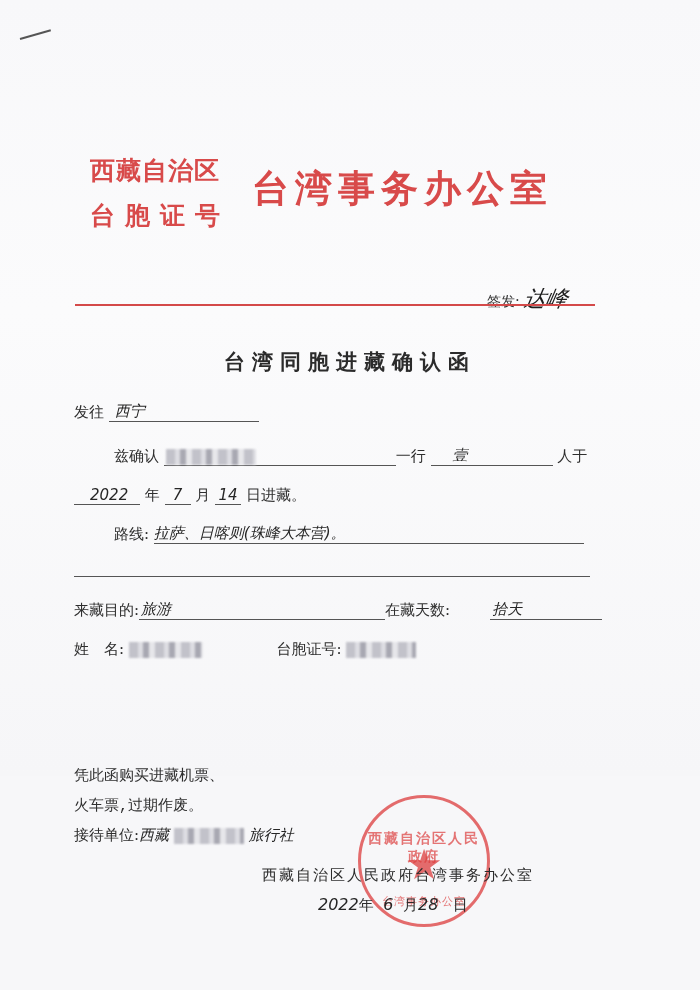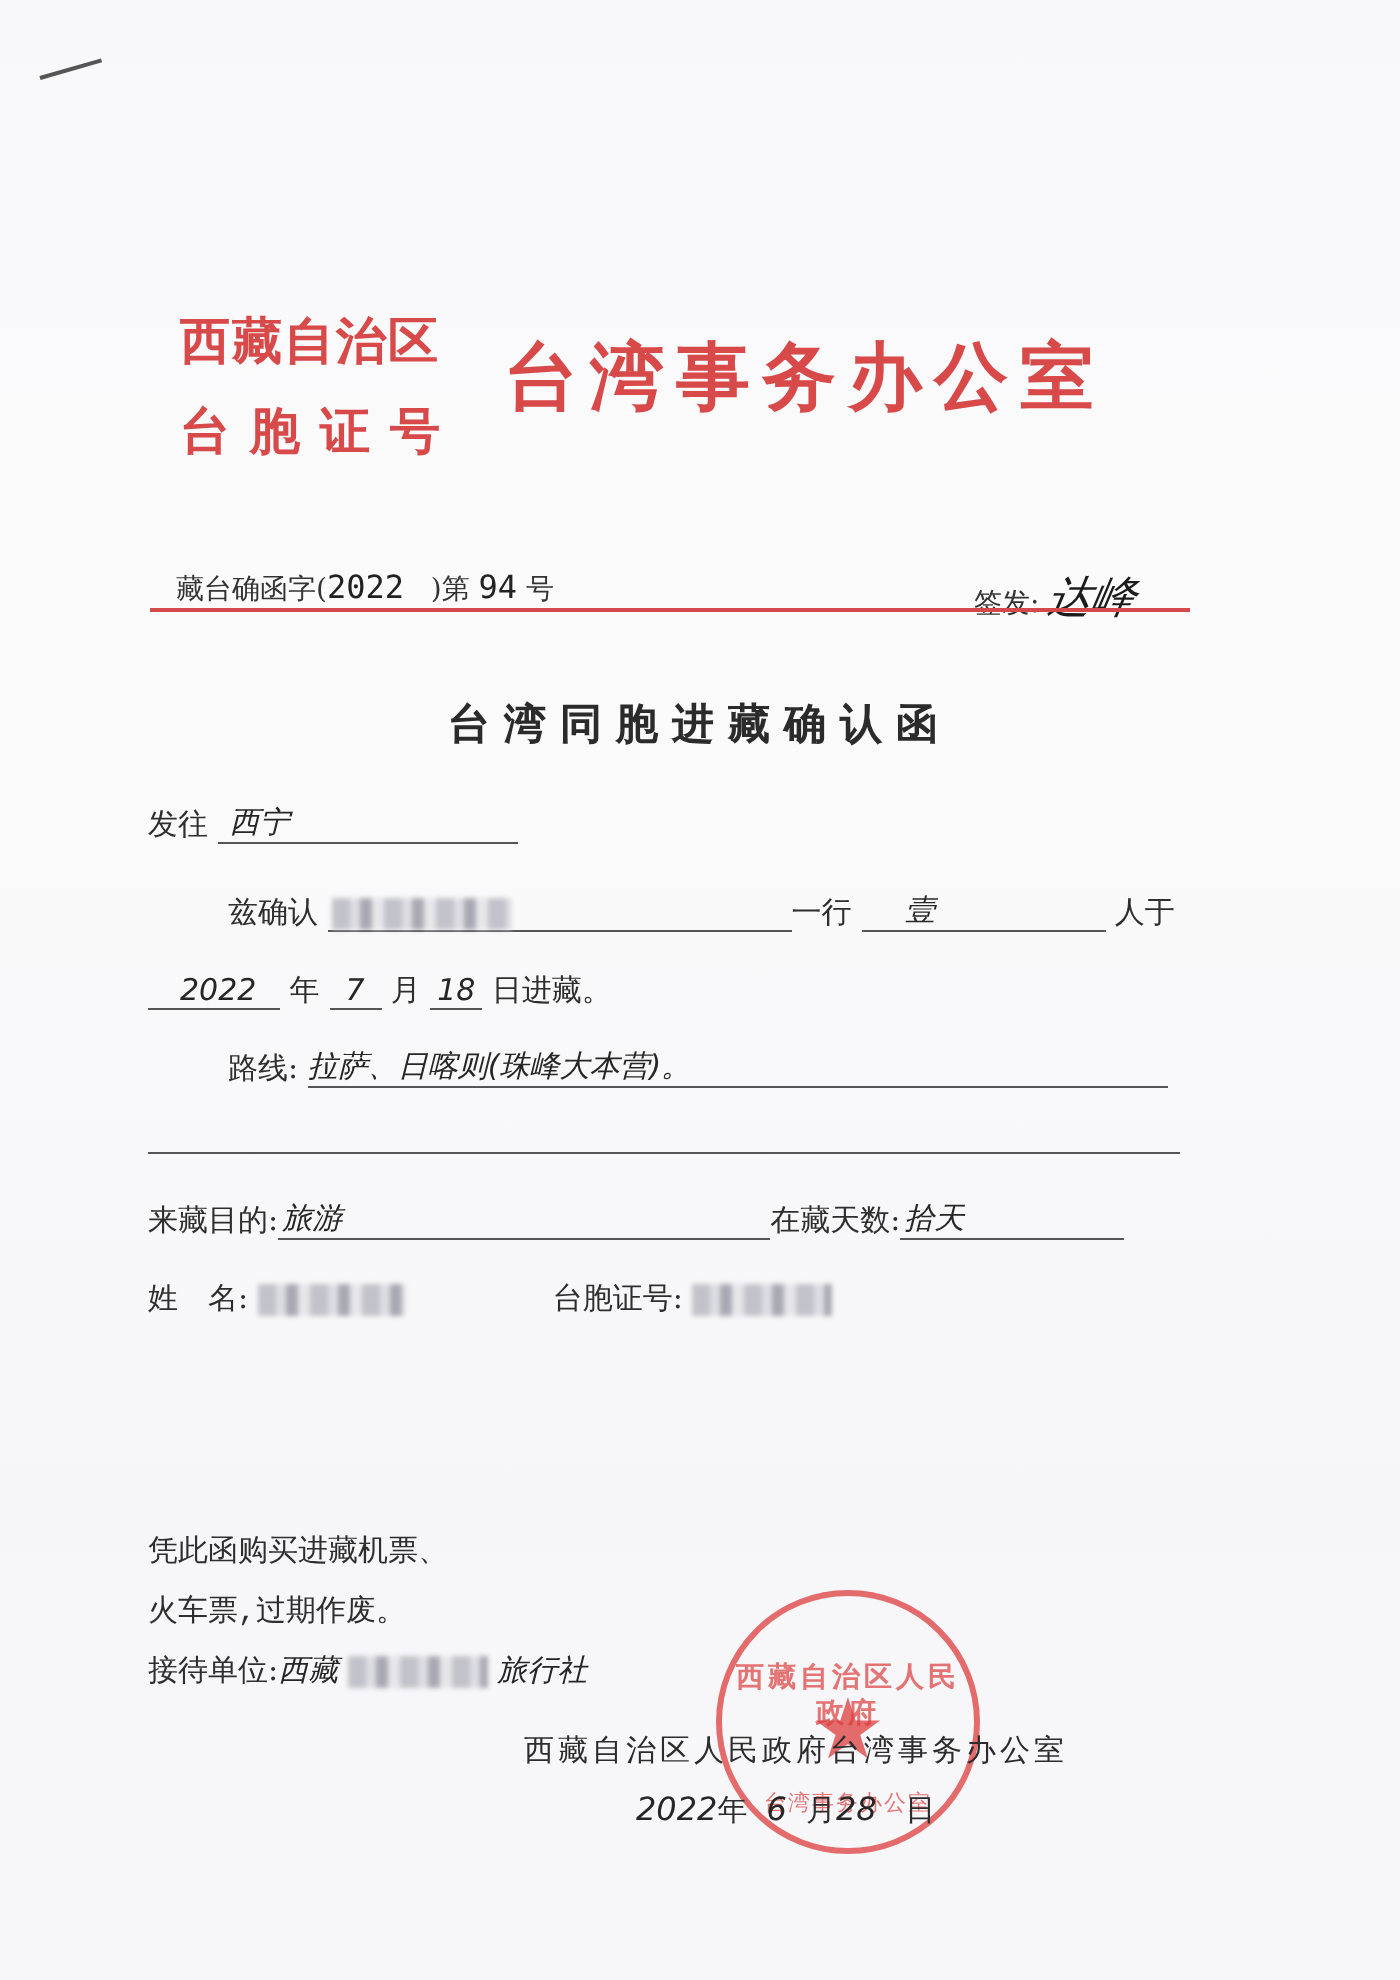--- a/index.html
+++ b/index.html
@@ -86,23 +86,20 @@
 
 <div class="page">
   <div class="edge-mark"></div>
 
   <div class="hdr-left">
     <div>西藏自治区</div>
     <div class="l2">台胞证号</div>
   </div>
   <div class="hdr-right">台湾事务办公室</div>
 
-  <div class="doc-no">
-    <span>藏台确函字(</span><span class="hw">2022</span>&nbsp;&nbsp;&nbsp;<span>)第</span>&nbsp;<span class="hw">94</span>&nbsp;<span>号</span>
-  </div>
   <div class="signer">
     <span>签发:</span><span class="sig">达峰</span>
   </div>
   <div class="red-rule"></div>
 
   <div class="title">台湾同胞进藏确认函</div>
 
   <div class="row" style="left:74px; top:402px;">
     <span>发往</span>
     <span class="ul" style="width:150px;"><span class="hand" style="margin-left:6px;">西宁</span></span>
@@ -113,32 +110,32 @@
     <span class="ul" style="width:232px;"><span class="blur" style="width:90px;margin-left:2px;"></span></span><span>一行</span>
     <span class="ul" style="width:122px;"><span class="hand" style="margin-left:22px;">壹</span></span>
     <span>人于</span>
   </div>
 
   <div class="row" style="left:74px; top:486px;">
     <span class="ul" style="width:66px;"><span class="hand" style="margin-left:16px;">2022</span></span>
     <span>年</span>
     <span class="ul" style="width:26px;text-align:center;"><span class="hand">7</span></span>
     <span>月</span>
-    <span class="ul" style="width:26px;text-align:center;"><span class="hand">18</span></span>
+    <span class="ul" style="width:26px;text-align:center;"><span class="hand">14</span></span>
     <span>日进藏。</span>
   </div>
 
   <div class="row" style="left:114px; top:524px;">
     <span>路线:</span>
     <span class="ul" style="width:430px;"><span class="hand">拉萨、日喀则(珠峰大本营)。</span></span>
   </div>
   <div class="row" style="left:74px; top:560px; width:516px; height:16px; border-bottom:1px solid #555;"></div>
 
   <div class="row" style="left:74px; top:600px;">
-    <span>来藏目的:</span><span class="ul" style="width:246px;"><span class="hand" style="margin-left:2px;">旅游</span></span><span>在藏天数:</span><span class="ul" style="width:112px;"><span class="hand" style="margin-left:2px;">拾天</span></span>
+    <span>来藏目的:</span><span class="ul" style="width:246px;"><span class="hand" style="margin-left:2px;">旅游</span></span><span>在藏天数:</span><span class="ul" style="width:112px;margin-left:40px;"><span class="hand" style="margin-left:2px;">拾天</span></span>
   </div>
 
   <div class="row" style="left:74px; top:640px;">
     <span>姓　名:</span>
     <span class="blur" style="width:74px;"></span>
     <span style="display:inline-block;width:64px;"></span>
     <span>台胞证号:</span>
     <span class="blur" style="width:70px;"></span>
   </div>
 

